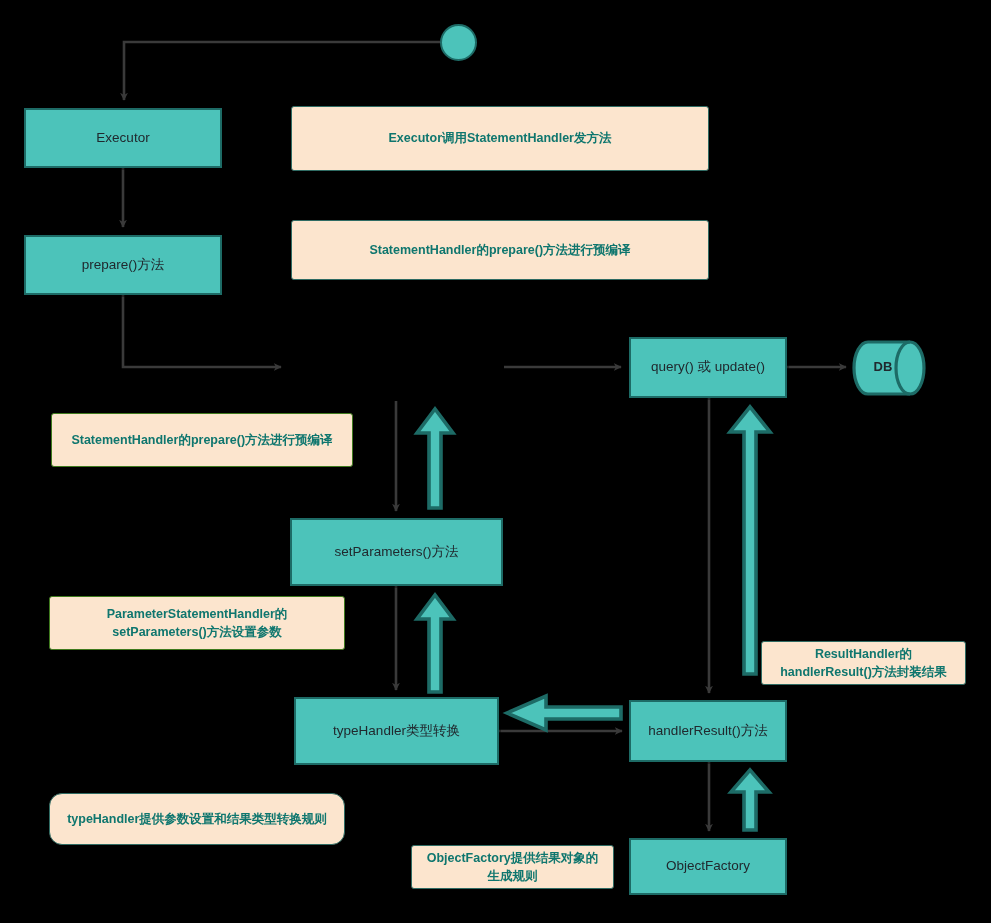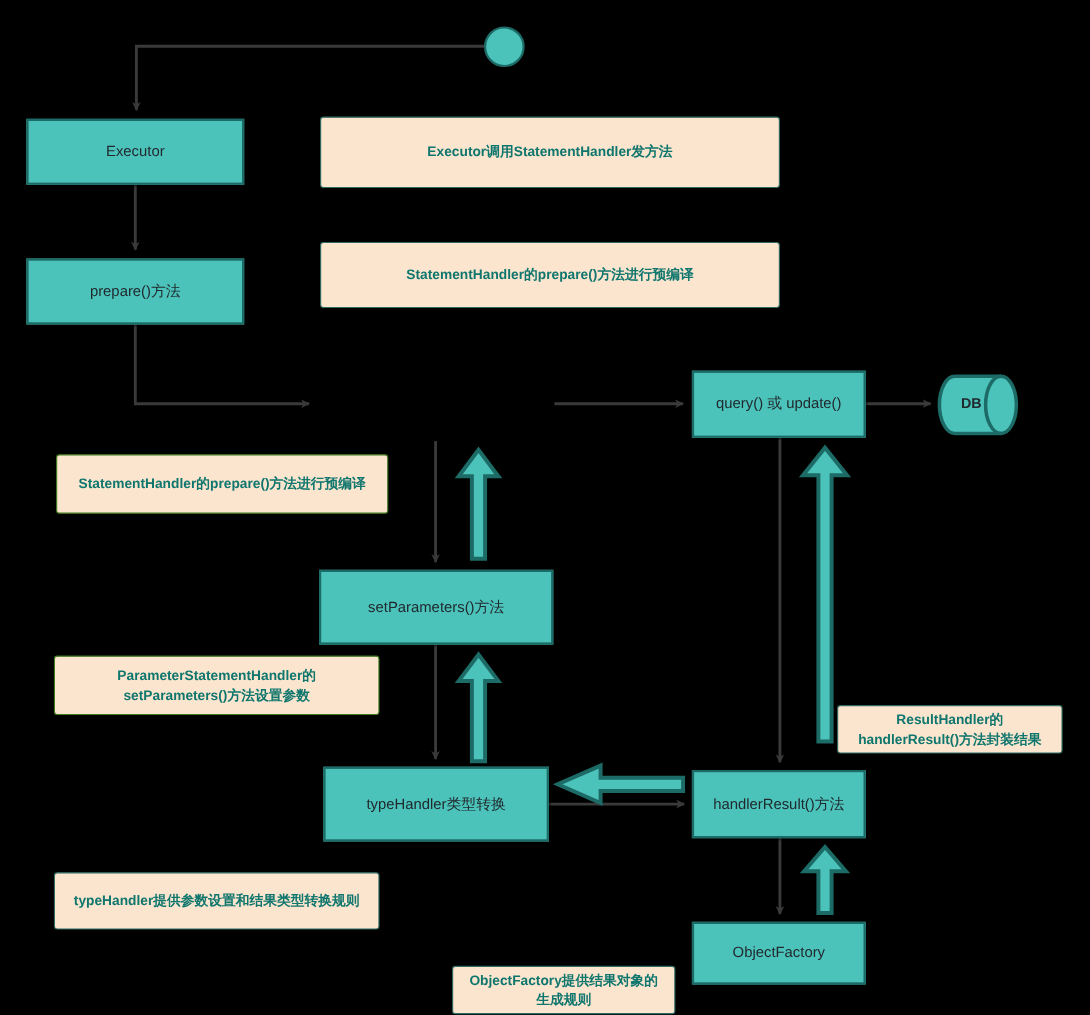--- a/index.html
+++ b/index.html
@@ -208,24 +208,24 @@
     </span>
   </div>
 
   <div class="note green" style="left:49px; top:596px; width:296px; height:54px;">
     <span>
       <span>ParameterStatementHandler的</span><br>
       <span>setParameters()方法设置参数</span>
     </span>
   </div>
 
-  <div class="note" style="left:49px; top:793px; width:296px; height:52px;">
+  <div class="note" style="left:49px; top:793px; width:296px; height:52px;border-radius:13px;">
     <span>typeHandler提供参数设置和结果类型转换规则</span>
   </div>
 
-  <div class="note" style="left:411px; top:845px; width:203px; height:44px;margin-top:33px;">
+  <div class="note" style="left:411px; top:845px; width:203px; height:44px;">
     <span>
       <span>ObjectFactory提供结果对象的</span><br>
       <span>生成规则</span>
     </span>
   </div>
 
 </div>
 
 </body></html>

